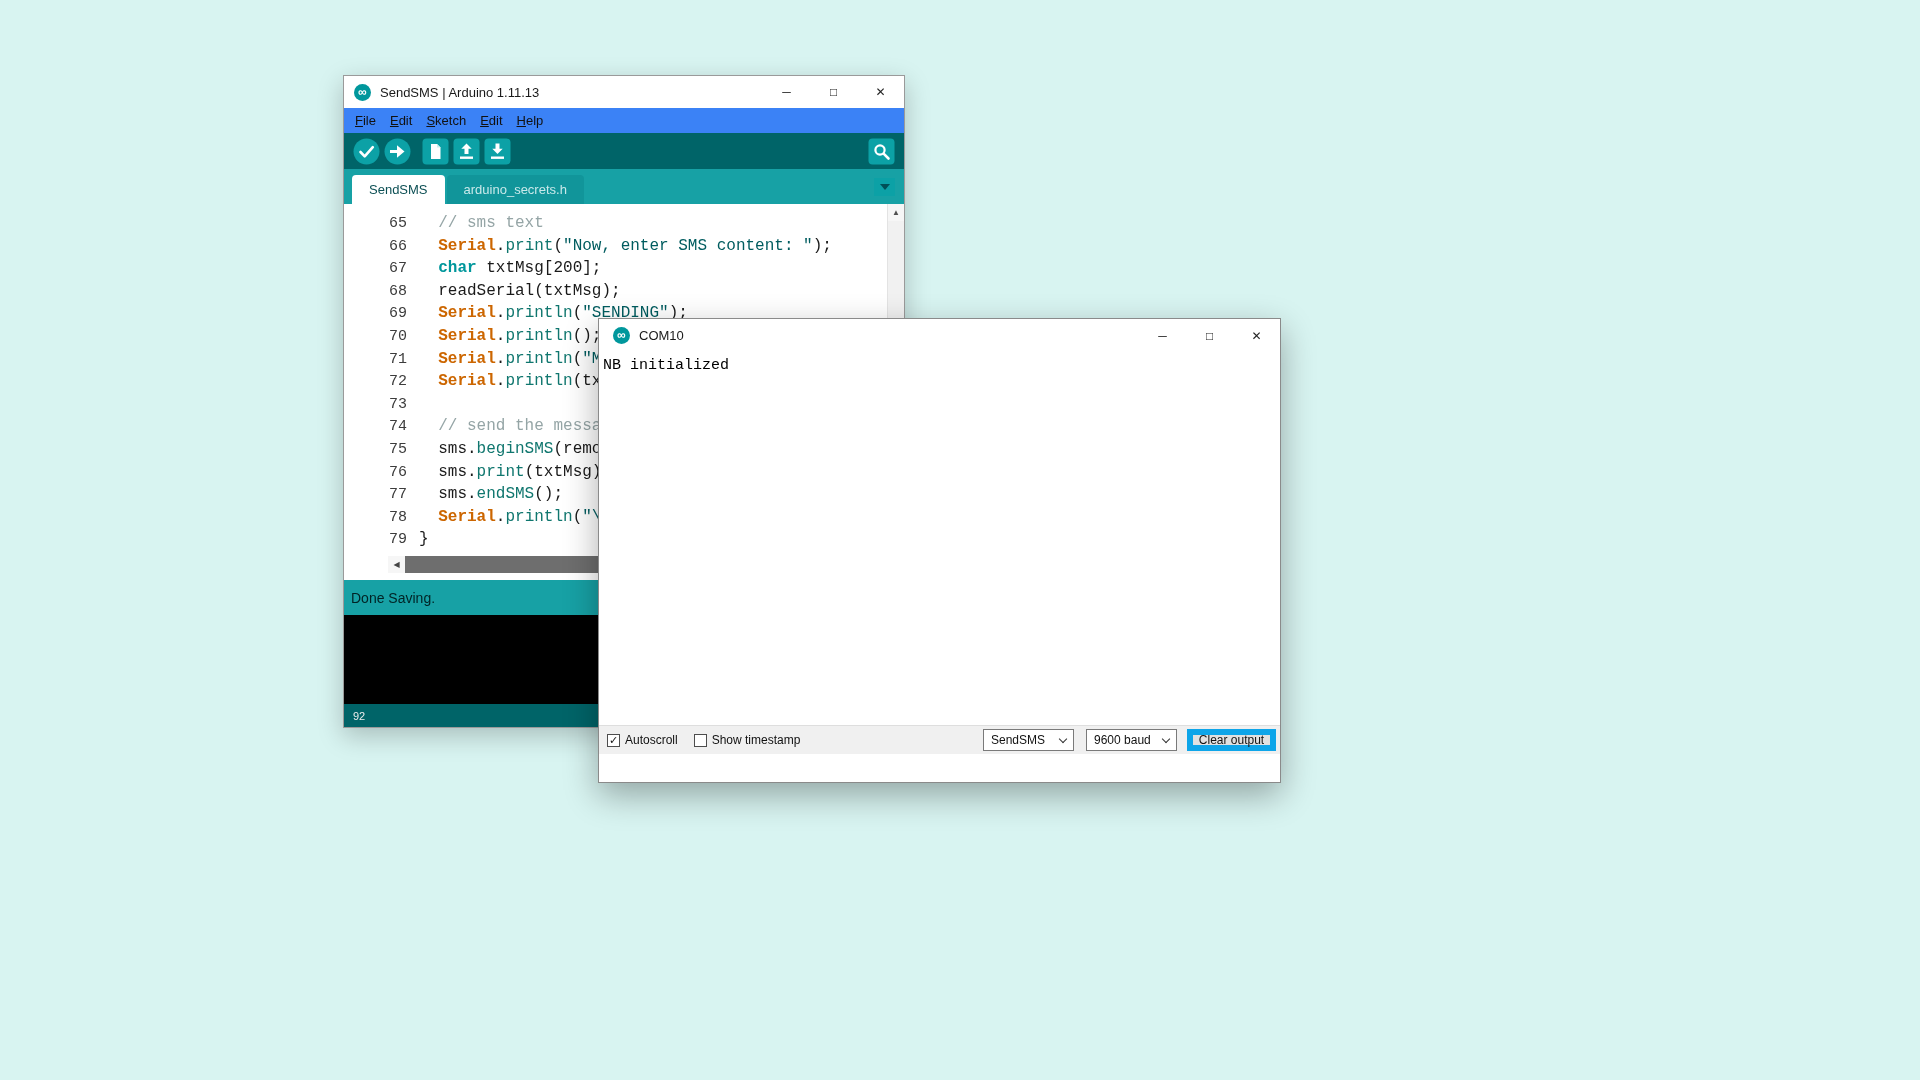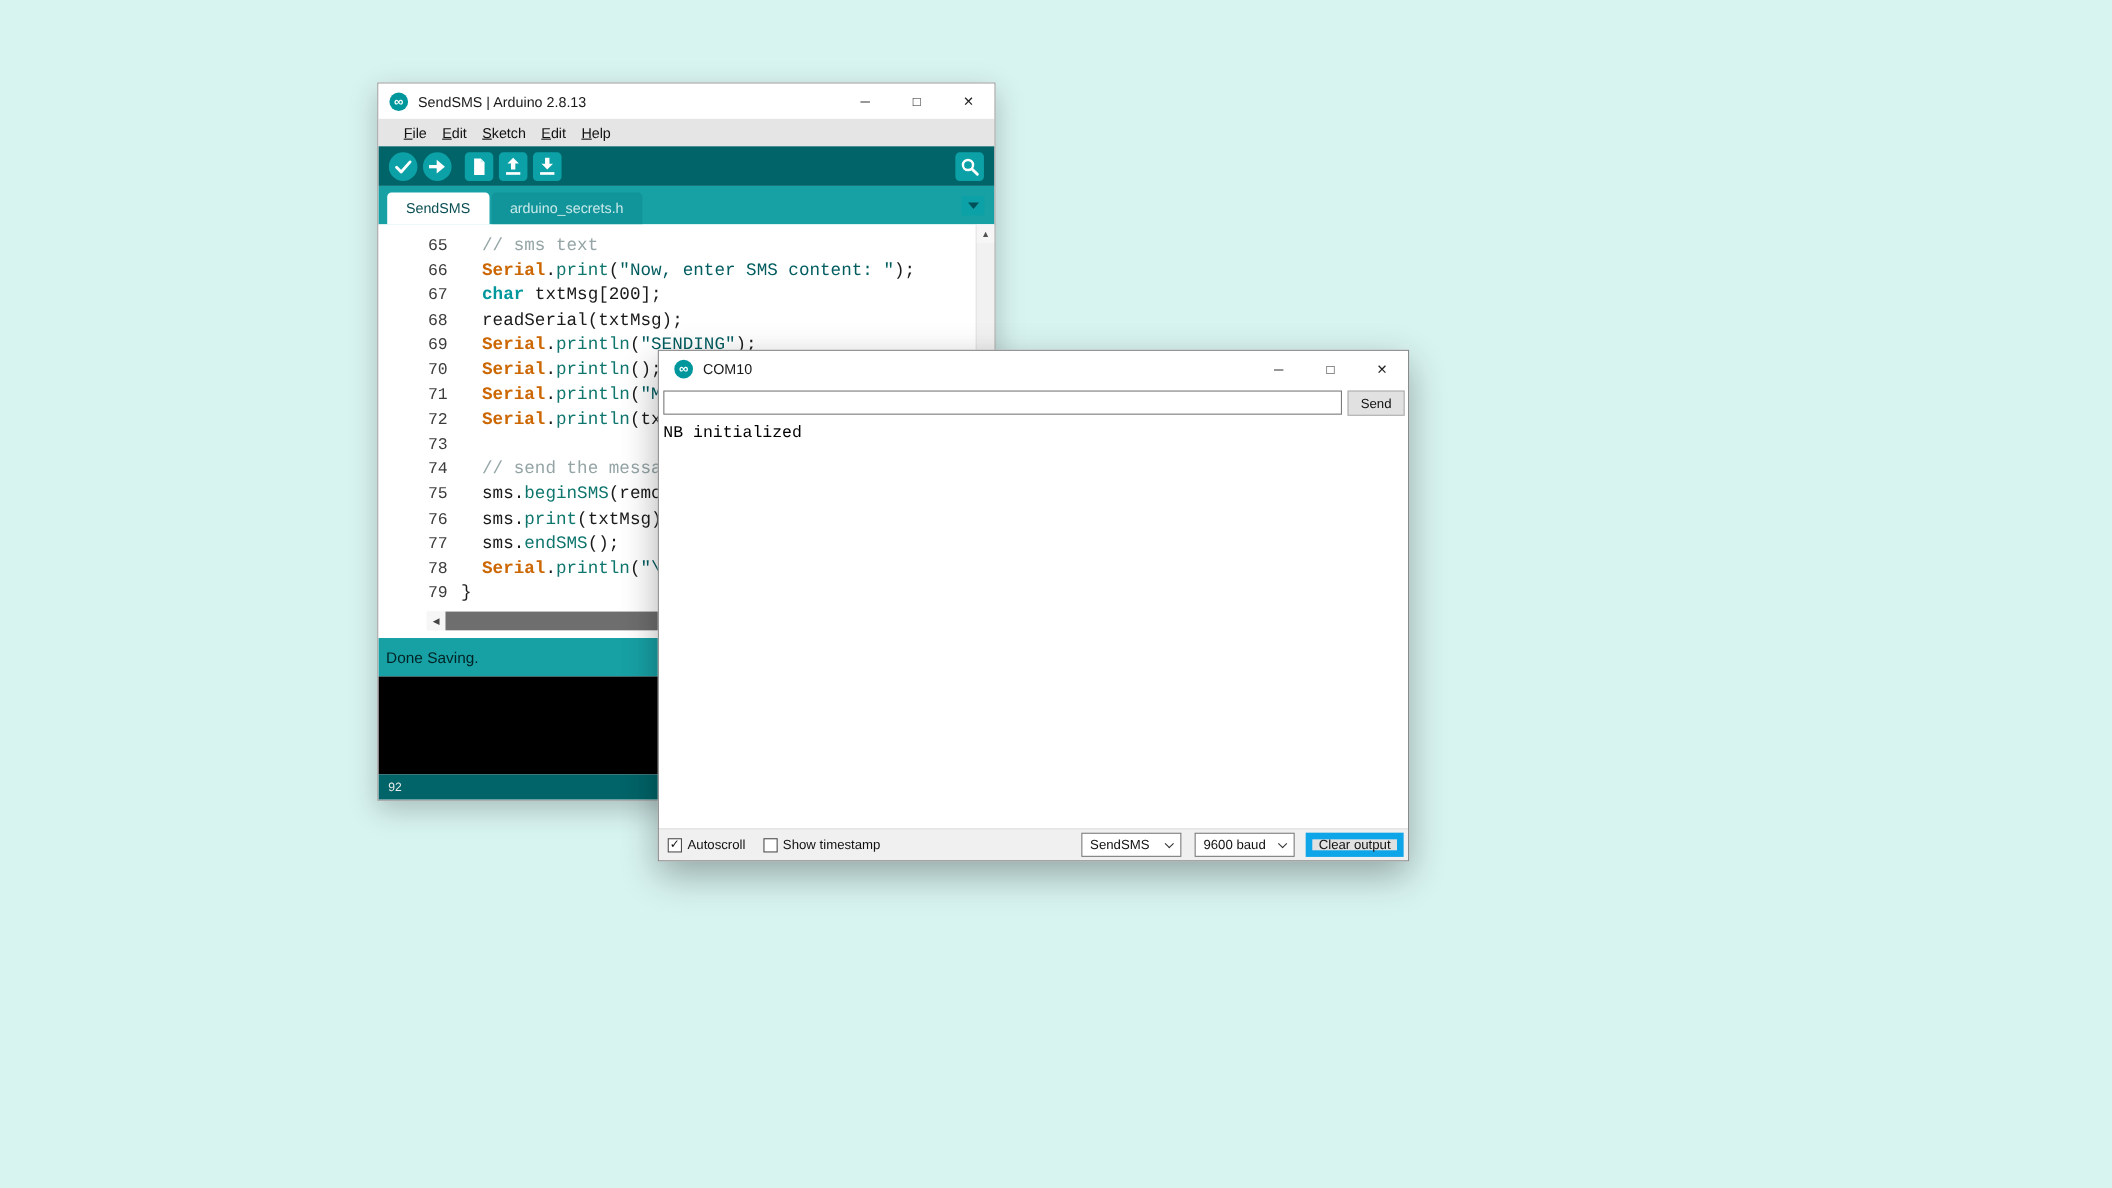--- a/index.html
+++ b/index.html
@@ -13,21 +13,21 @@
   .sw { left:598px; top:318px; width:683px; height:465px; border:1px solid #8a8a8a; box-shadow:0 12px 32px rgba(0,0,0,0.32); z-index:5; }
 
   
   .titlebar { height:32px; display:flex; align-items:center; padding-left:10px; background:#fff; }
   .app-icon { width:17px; height:17px; border-radius:50%; background:#00979C; color:#fff; font-size:12px; line-height:16px; text-align:center; font-weight:bold; flex:0 0 auto; }
   .tb-title { margin-left:9px; font-size:13px; color:#1a1a1a; white-space:nowrap; }
   .win-controls { margin-left:auto; display:flex; height:100%; }
   .win-ctl { width:47px; display:flex; align-items:center; justify-content:center; font-size:12px; color:#222; cursor:default; }
 
   
-  .aw-menubar { height:25px; display:flex; align-items:center; padding-left:16px; background:#e5e5e5; }
+  .aw-menubar { height:25px; display:flex; align-items:center; padding-left:4px; background:#3b82f6; }
   .menu-item { font-size:13px; padding:0 7px; color:#111; }
   .menu-item::first-letter { text-decoration:underline; }
 
   
   .aw-toolbar { height:36px; background:#006468; display:flex; align-items:center; padding:0 9px; gap:4px; }
   .tb-btn { width:27px; height:27px; }
   .tb-btn svg { display:block; }
   .tb-btn.grp { margin-left:7px; }
   .tb-spacer { flex:1; }
 
@@ -84,21 +84,21 @@
 </style>
 </head>
 <body>
 
 <div class="stage">
 
   <section class="window aw">
 
     <div class="titlebar">
       <div class="app-icon">∞</div>
-      <div class="tb-title">SendSMS | Arduino 2.8.13</div>
+      <div class="tb-title">SendSMS | Arduino 1.11.13</div>
       <div class="win-controls">
         <div class="win-ctl">─</div>
         <div class="win-ctl">□</div>
         <div class="win-ctl">✕</div>
       </div>
     </div>
 
     <div class="aw-menubar">
         <div class="menu-item">File</div>
         <div class="menu-item">Edit</div>
@@ -192,24 +192,20 @@
     <div class="sw-titlebar">
       <div class="app-icon">∞</div>
       <div class="tb-title">COM10</div>
       <div class="win-controls">
         <div class="win-ctl">─</div>
         <div class="win-ctl">□</div>
         <div class="win-ctl">✕</div>
       </div>
     </div>
 
-    <div class="sw-inputrow">
-      <input class="sw-input" type="text" value="" style="">
-      <div class="sw-send">Send</div>
-    </div>
 
     <div class="sw-output">
         <div class="sline">NB initialized</div>
       </div>
 
     <div class="sw-bottombar">
       <div class="checkbox">✓</div>
       <span class="cb-label">Autoscroll</span>
       <div class="checkbox cb-gap"></div>
       <span class="cb-label">Show timestamp</span>

